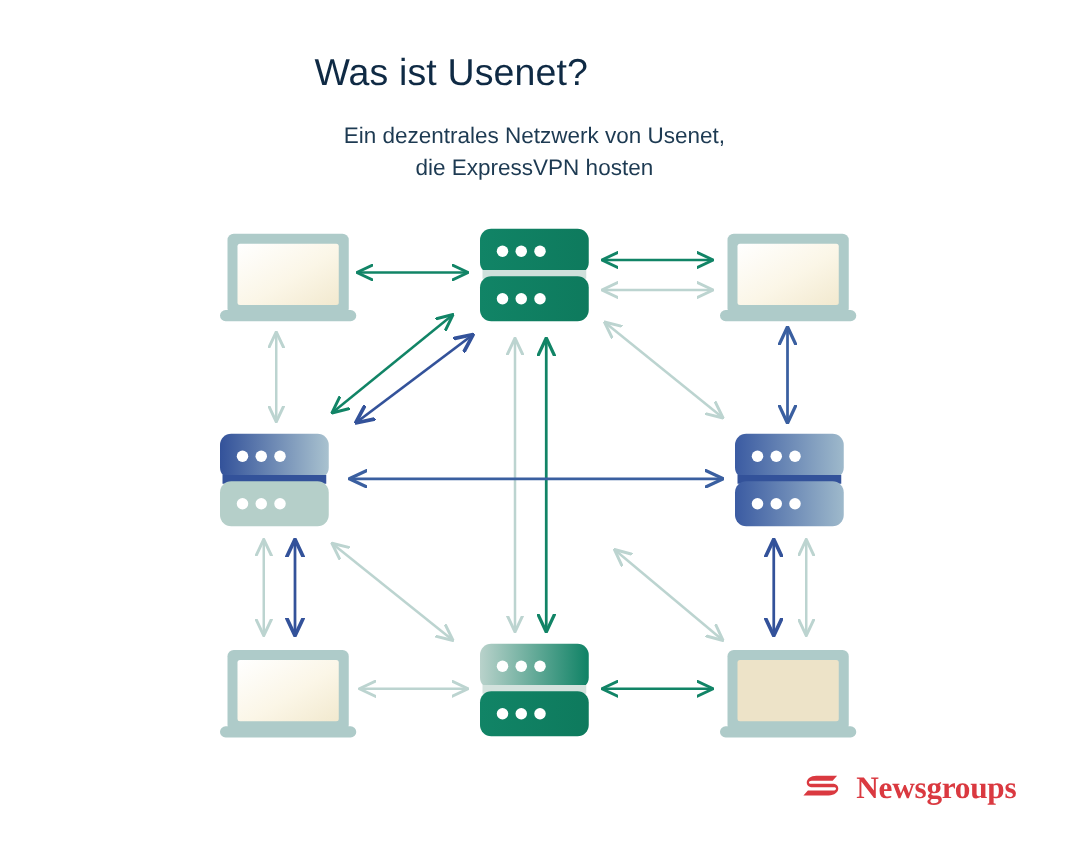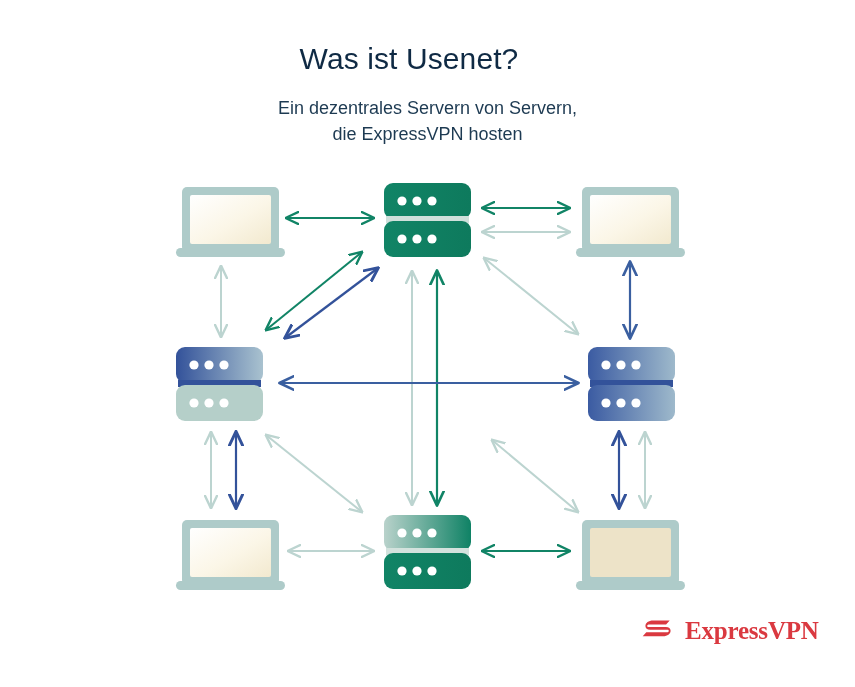--- a/index.html
+++ b/index.html
@@ -12,21 +12,20 @@
   }
   .canvas{position:absolute;left:0;top:0;width:855px;height:687px;}
 
   
   .title{
     position:absolute;left:0;top:42px;width:722px;
     text-align:center;
     font-size:30px;font-weight:400;letter-spacing:.1px;
     color:#0f2a44;
     font-family:"Liberation Sans", sans-serif;
-    margin-left:48px;
   }
   .subtitle{
     position:absolute;left:0;top:95px;width:855px;
     text-align:center;
     font-size:18px;font-weight:400;line-height:26px;
     color:#1d3a52;
     font-family:"Liberation Sans", sans-serif;
   }
   .subtitle span{display:block;}
 
@@ -46,21 +45,21 @@
   }
 </style>
 </head>
 <body>
 
 <div class="canvas">
 
   <div class="title">Was ist Usenet?</div>
 
   <div class="subtitle">
-    <span>Ein dezentrales Servern von Servern,</span>
+    <span>Ein dezentrales Netzwerk von Usenet,</span>
     <span>die ExpressVPN hosten</span>
   </div>
 
   <svg class="diagram" viewBox="0 0 855 687" xmlns="http://www.w3.org/2000/svg">
     <defs>
 
       <linearGradient id="gradCream" x1="0" y1="0" x2="1" y2="1">
         <stop offset="0%" stop-color="#ffffff"></stop>
         <stop offset="55%" stop-color="#fbf6e7"></stop>
         <stop offset="100%" stop-color="#f2e9cf"></stop>
@@ -214,16 +213,16 @@
     </g>
   </svg>
 
   <div class="logo">
     <svg class="logo-mark" viewBox="0 0 40 40" xmlns="http://www.w3.org/2000/svg">
       <path d="M33 9.5 H14.5 C9.5 9.5 6 12.2 6 15.6 C6 18.1 7.9 19.8 11.2 19.8 H30.5
                C31.4 19.8 32 20.3 32 21.0 C32 21.9 31.1 22.6 29.6 22.6 H7 L3 27.0 H25.5
                C30.6 27.0 34 24.3 34 20.9 C34 18.4 32.1 16.7 28.8 16.7 H9.5
                C8.6 16.7 8 16.2 8 15.5 C8 14.6 8.9 13.9 10.4 13.9 H29 Z" fill="#da3940"></path>
     </svg>
-    <span class="logo-text">ExpressVPN</span>
+    <span class="logo-text">Newsgroups</span>
   </div>
 
 </div>
 
 </body></html>

